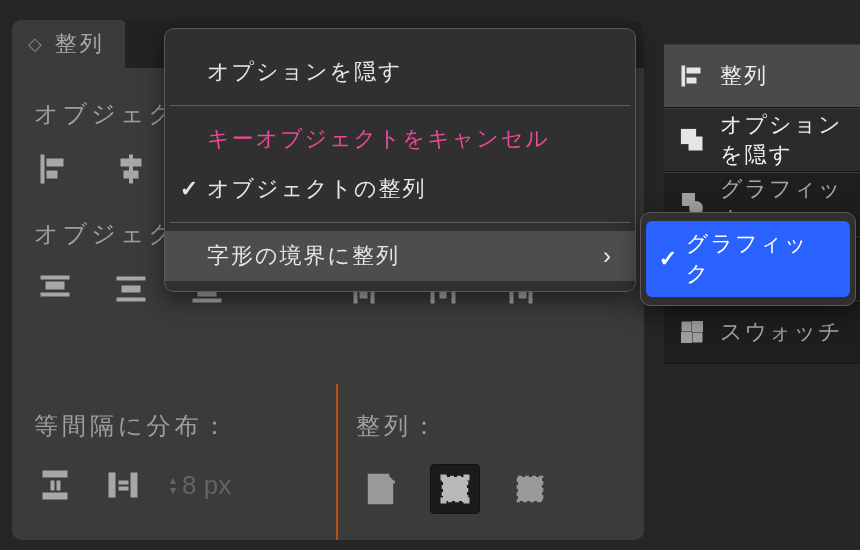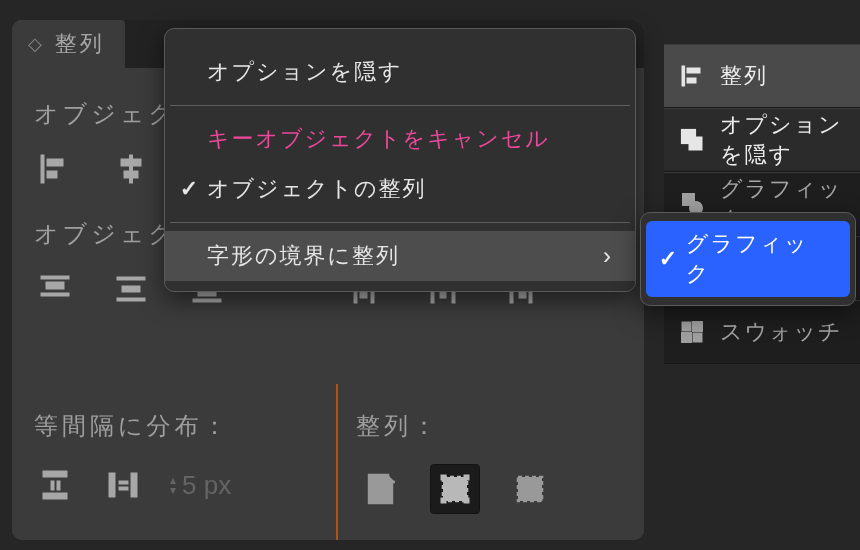--- a/index.html
+++ b/index.html
@@ -327,21 +327,21 @@
                 <rect x="14" y="14" width="9" height="3"></rect>
                 <rect x="14" y="20" width="9" height="3"></rect>
                 <rect x="26" y="6" width="6" height="24"></rect>
               </svg>
           </span>
           <span class="spin-box">
             <span class="spin-arrows">
                 <span>▴</span>
                 <span>▾</span>
               </span>
-            <span>5 px</span>
+            <span>8 px</span>
           </span>
         </div>
       </div>
       <div class="bottom-right">
         <div class="section-label">整列：</div>
         <div class="bt-row">
           <span class="sel-btn">
             <svg viewBox="0 0 34 34">
                 <path d="M6 3 h19 v3 l4 4 v21 h-23 z" fill="none" stroke-width="2.4"></path>
                 <path d="M25 3 v7 h7" fill="none" stroke-width="2.4"></path>

